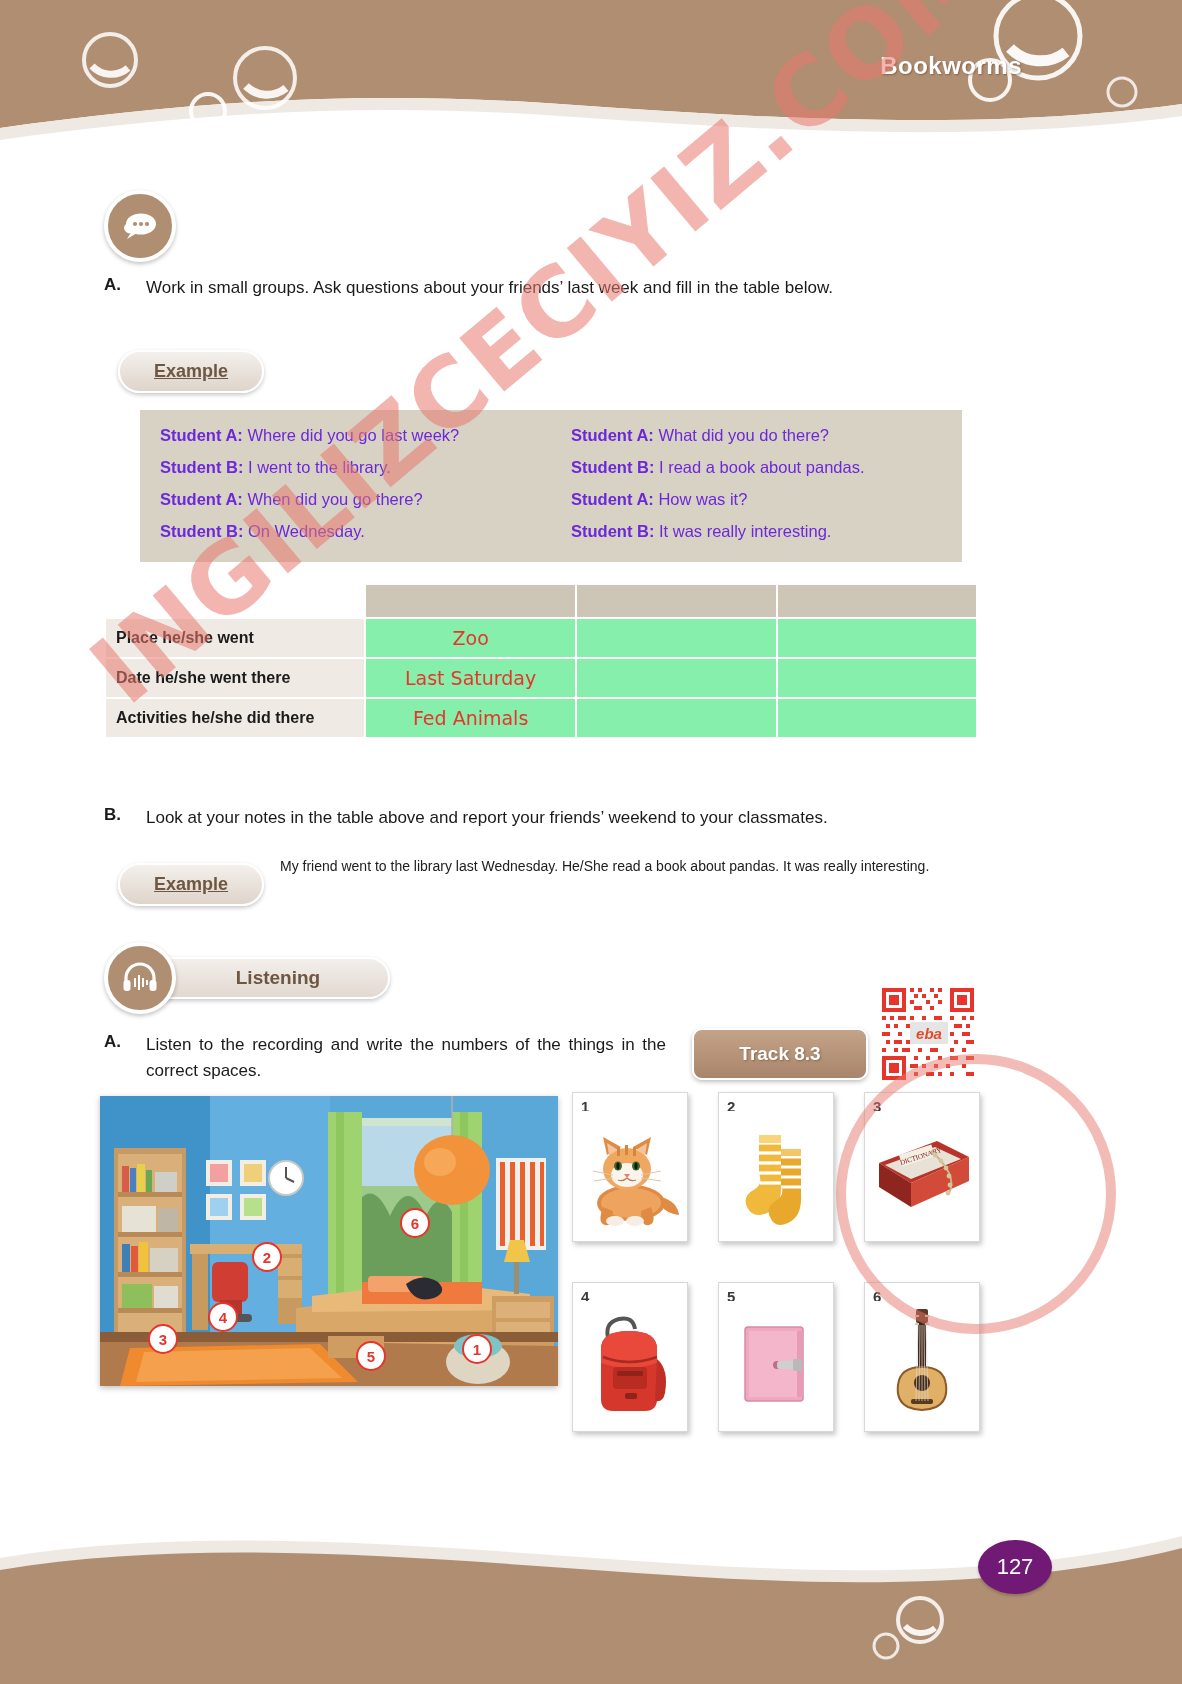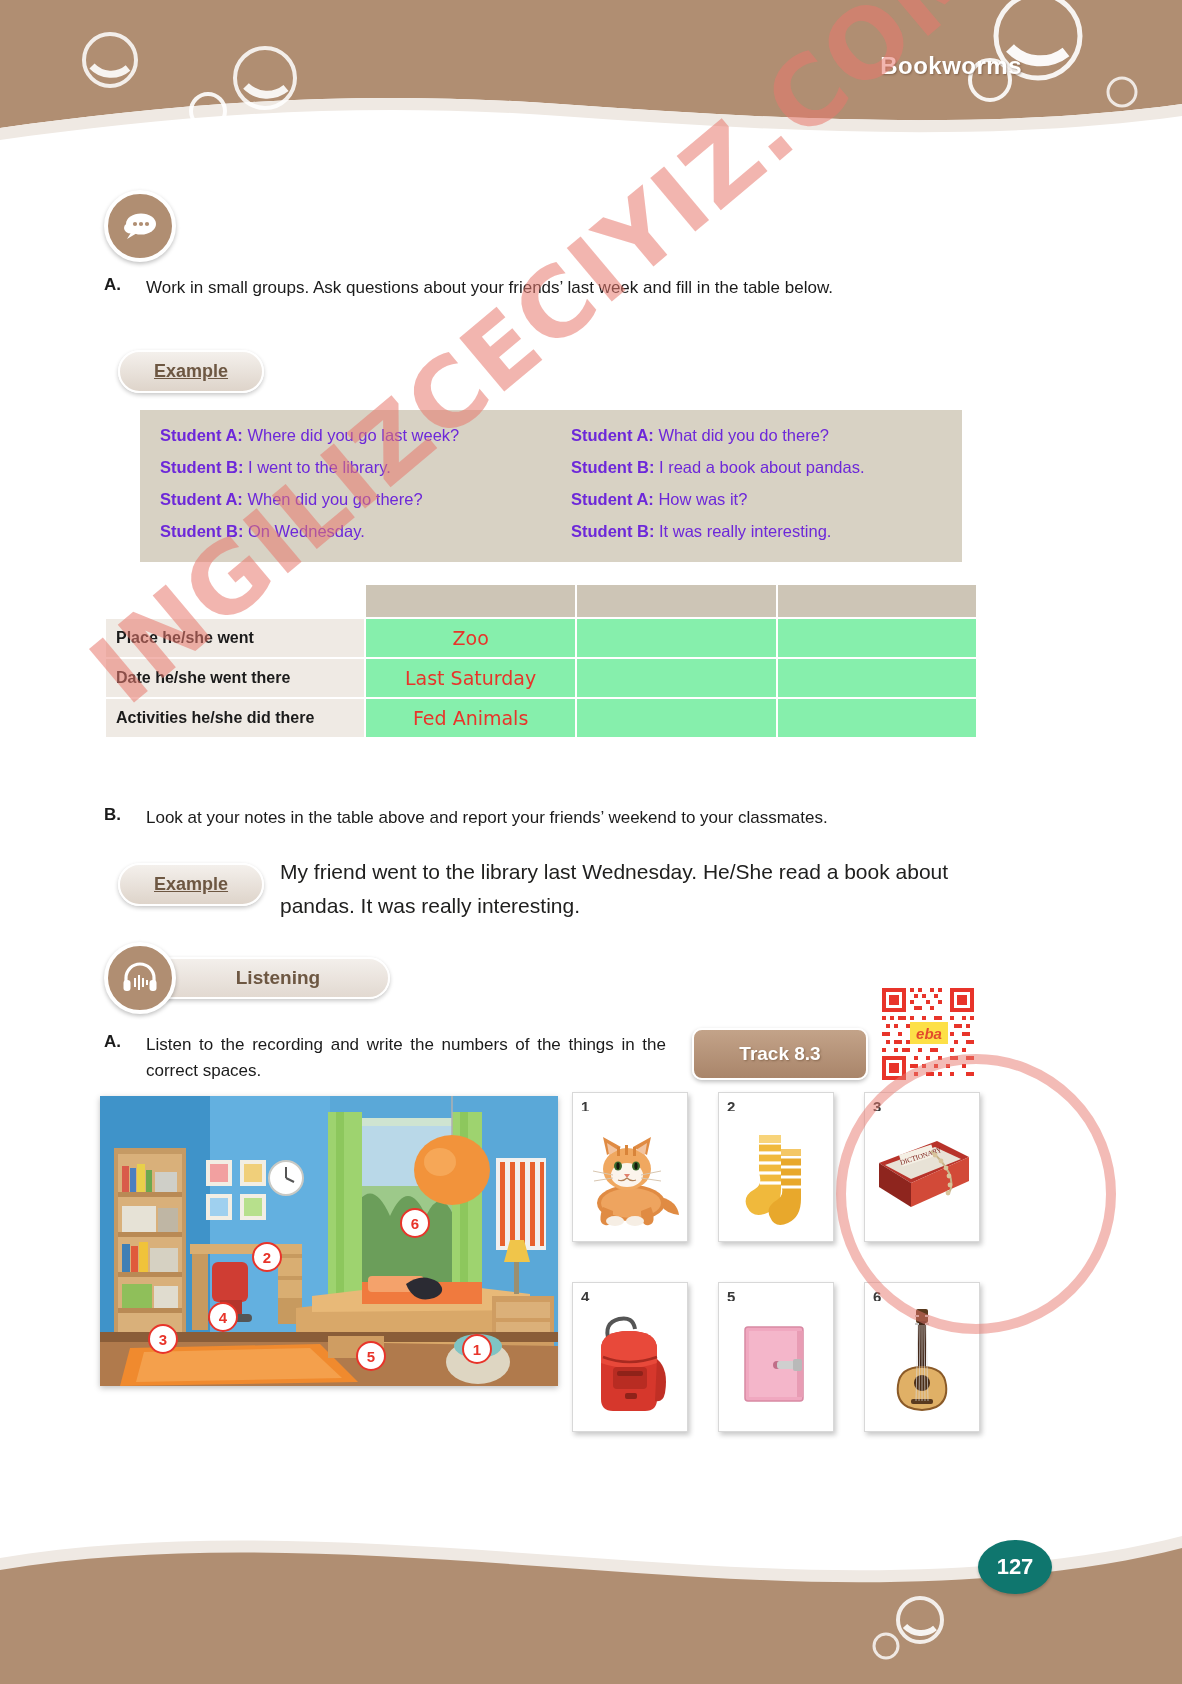--- a/index.html
+++ b/index.html
@@ -50,24 +50,24 @@
     height: 184px;
     overflow: hidden;
   }
   .page-number {
     position: absolute;
     right: 130px;
     top: 1540px;
     width: 74px;
     height: 54px;
     border-radius: 50%/50%;
-    background: #0f766e;
+    background: #701a75;
     color: #ffffff;
     font-size: 22px;
-    font-weight: bold;
+    font-weight: normal;
     display: flex;
     align-items: center;
     justify-content: center;
     box-shadow: 0 2px 3px rgba(0,0,0,0.2);
   }
 
   
   .section-head {
     position: absolute;
     display: flex;
@@ -185,21 +185,21 @@
     text-align: center;
     font-family: "DejaVu Sans", sans-serif;
   }
 
   
   .report-text {
     position: absolute;
     left: 280px;
     top: 855px;
     width: 710px;
-    font-size: 21px;
+    font-size: 14px;
     color: #20201f;
     line-height: 1.6;
   }
 
   
   .track-btn {
     position: absolute;
     left: 692px;
     top: 1028px;
     width: 172px;
@@ -227,21 +227,21 @@
     background: #ffffff;
   }
   .qr-inner {
     position: relative;
     width: 100px; height: 100px;
   }
   .qr-logo {
     position: absolute;
     left: 32px; top: 38px;
     width: 38px; height: 22px;
-    background: #fde047;
+    background: #e5e5e5;
     color: #e34b2c;
     font-size: 15px;
     font-weight: bold;
     font-style: italic;
     display: flex;
     align-items: center;
     justify-content: center;
     text-align: center;
   }
 

